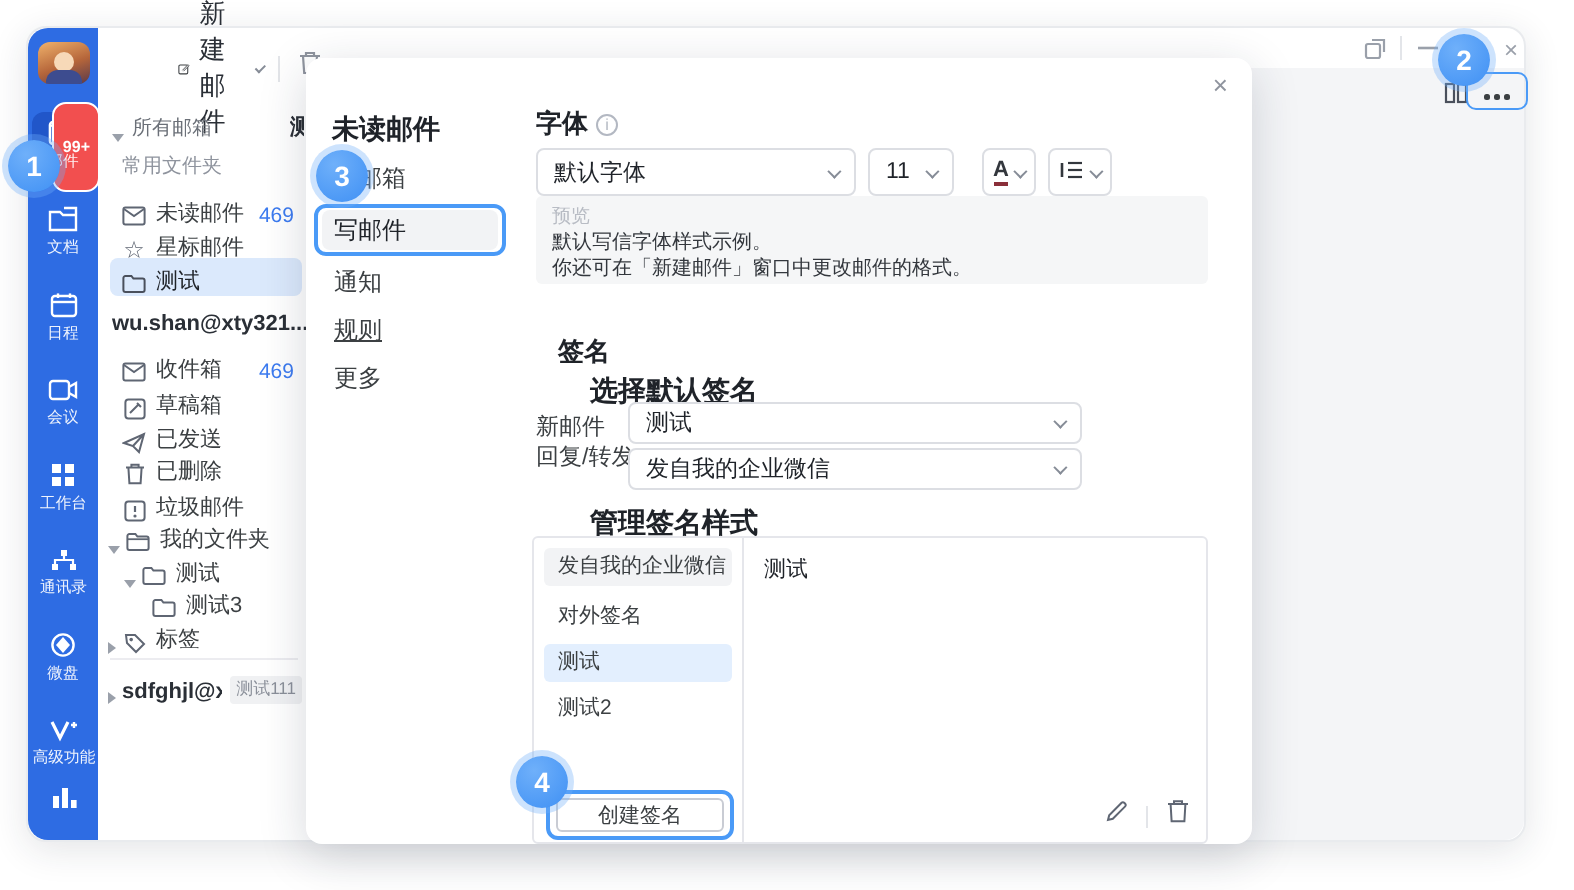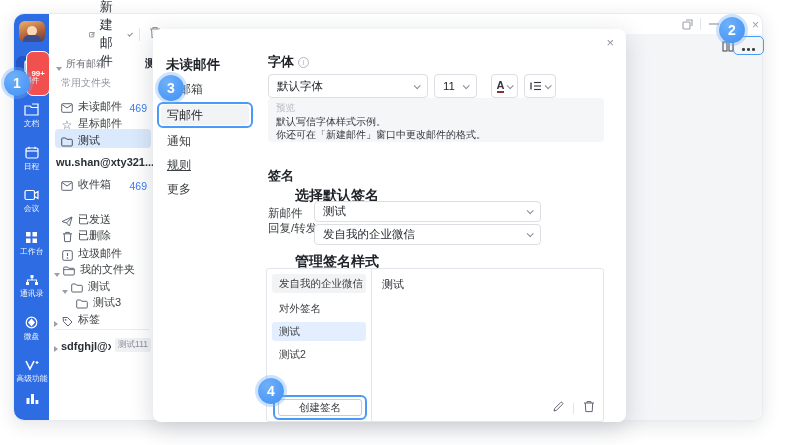--- a/index.html
+++ b/index.html
@@ -253,20 +253,29 @@
       <span class="fic">
           <svg width="12" height="10" viewBox="0 0 12 10">
             <rect x="0.7" y="0.7" width="10.6" height="8.6" rx="1" fill="none" stroke="#5f6673" stroke-width="1"></rect>
             <path d="M1 1.5 L6 5 L11 1.5" fill="none" stroke="#5f6673" stroke-width="1"></path>
           </svg>
         </span>
       <span class="clip">收件箱</span>
       <span class="cnt">469</span>
     </div>
 
+    <div class="frow" style="top:179px; left:12px;">
+      <span class="fic">
+          <svg width="11" height="11" viewBox="0 0 11 11">
+            <rect x="0.7" y="0.7" width="9.6" height="9.6" rx="1.5" fill="none" stroke="#5f6673" stroke-width="1"></rect>
+            <path d="M3 7.5 L7.5 3 M6.5 2.5 l2 2" stroke="#5f6673" stroke-width="1" fill="none"></path>
+          </svg>
+        </span>
+      <span class="clip">草稿箱</span>
+    </div>
 
     <div class="frow" style="top:196px; left:12px;">
       <span class="fic">
           <svg width="12" height="11" viewBox="0 0 12 11">
             <path d="M1 5.5 L11 1 L8.5 10 L5.5 7 z M5.5 7 L11 1" fill="none" stroke="#5f6673" stroke-width="1"></path>
           </svg>
         </span>
       <span class="clip">已发送</span>
     </div>
 
@@ -404,21 +413,21 @@
           </svg></span>
       <span class="chev" style="margin-left:3px;"></span>
     </div>
 
     <div class="preview-box">
       <div class="plabel">预览</div>
       <div class="pline">默认写信字体样式示例。</div>
       <div class="pline">你还可在「新建邮件」窗口中更改邮件的格式。</div>
     </div>
 
-    <div class="h1" style="left:115px; top:138px;">签名</div>
+    <div class="h1" style="left:126px; top:138px;">签名</div>
     <div class="h2" style="left:115px; top:158px;">选择默认签名</div>
 
     <div class="lbl12" style="left:115px; top:177px;">新邮件</div>
     <div class="dd" style="left:161px; top:172px; width:227px; height:21px;">
       <span>测试</span>
       <span class="chev"></span>
     </div>
 
     <div class="lbl12" style="left:115px; top:192px;">回复/转发</div>
     <div class="dd" style="left:161px; top:195px; width:227px; height:21px;">

